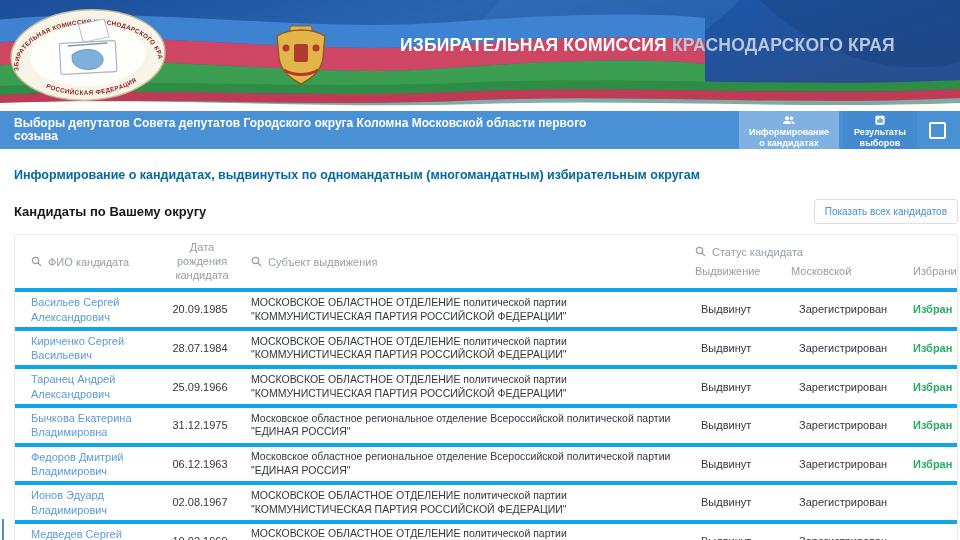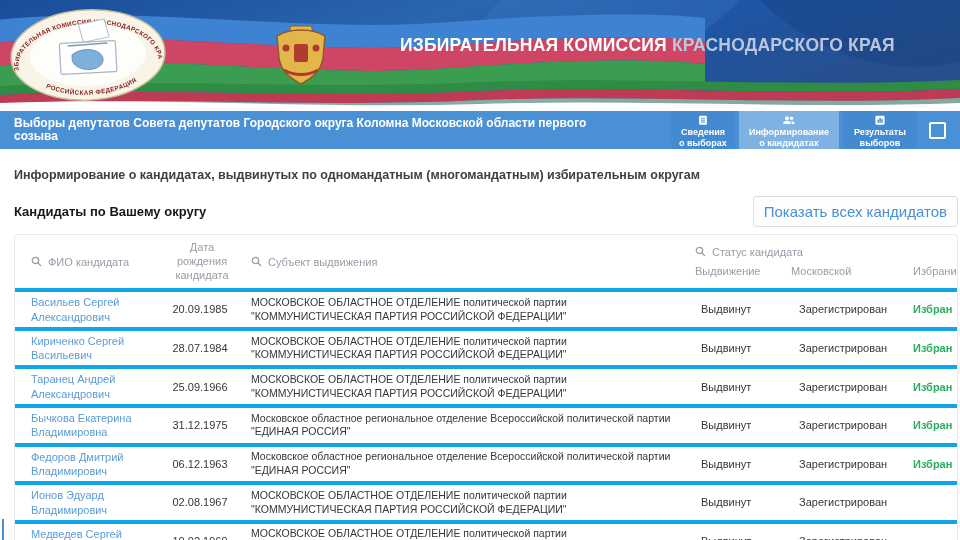--- a/index.html
+++ b/index.html
@@ -22,25 +22,25 @@
          background:#448ad0; }
   .tab.wide { width:100px; }
   .tab.mid  { width:74px; }
   .tab.active { background:#7fb2e2; }
   .tab .ticon { height:16px; margin-bottom:2px; }
   .nav-square { align-self:center; width:17px; height:17px; border:2px solid #fff;
                 border-radius:2px; margin:0 14px 0 12px; cursor:pointer; }
 
   
   .content { padding:19px 2px 0 14px; }
-  .h1 { font-size:12.5px; font-weight:bold; color:#404040; }
+  .h1 { font-size:12.5px; font-weight:bold; color:#0369a1; }
   .subrow { display:flex; justify-content:space-between; align-items:center;
             margin-top:16px; height:26px; }
   .h2 { font-size:13px; font-weight:bold; color:#17181a; }
-  .show-all-btn { font-family:"Liberation Sans",sans-serif; font-size:15px; color:#4a90d2;
+  .show-all-btn { font-family:"Liberation Sans",sans-serif; font-size:10px; color:#4a90d2;
                   background:#fdfdfe; border:1px solid #dbdfe4; border-radius:3px;
                   padding:6px 10px; cursor:pointer; white-space:nowrap; }
 
   
   .table-card { margin-top:10px; border:1px solid #e7e9ec; border-bottom:none;
                 border-radius:4px 4px 0 0; overflow:hidden; }
   table { width:100%; border-collapse:collapse; table-layout:fixed; }
   thead th { font-weight:normal; color:#979da7; font-size:11px; text-align:left;
              vertical-align:middle; }
   th.group { padding:10px 0 0 0; height:24px; }
@@ -128,30 +128,20 @@
         <tspan fill="#ffffff">ИЗБИРАТЕЛЬНАЯ КОМИССИЯ</tspan>
         <tspan fill="#b9c6dc"> КРАСНОДАРСКОГО КРАЯ</tspan>
       </text>
     </svg>
   </div>
 
   <div class="navbar">
     <div class="nav-title">Выборы депутатов Совета депутатов Городского округа Коломна Московской области первого созыва</div>
 
     <div class="tabs">
-      <div class="tab">
-        <svg class="ticon" width="16" height="16" viewBox="0 0 16 16">
-          <rect x="2" y="1" width="12" height="14" rx="2" fill="#ffffff"></rect>
-          <line x1="5" y1="5" x2="11" y2="5" stroke="#448ad0" stroke-width="1.4"></line>
-          <line x1="5" y1="8" x2="11" y2="8" stroke="#448ad0" stroke-width="1.4"></line>
-          <line x1="5" y1="11" x2="11" y2="11" stroke="#448ad0" stroke-width="1.4"></line>
-        </svg>
-        <span>Сведения</span>
-        <span>о выборах</span>
-      </div>
 
       <div class="tab wide active">
         <svg class="ticon" width="20" height="16" viewBox="0 0 20 16">
           <circle cx="7" cy="5" r="3" fill="#ffffff"></circle>
           <path d="M1,14 C1,10.5 4,9 7,9 C10,9 13,10.5 13,14 Z" fill="#ffffff"></path>
           <circle cx="14" cy="5" r="2.6" fill="#ffffff"></circle>
           <path d="M13,9.2 C15.8,9.4 19,10.8 19,14 L14.5,14 C14.5,12 14,10.3 13,9.2 Z" fill="#ffffff"></path>
         </svg>
         <span>Информирование</span>
         <span>о кандидатах</span>

